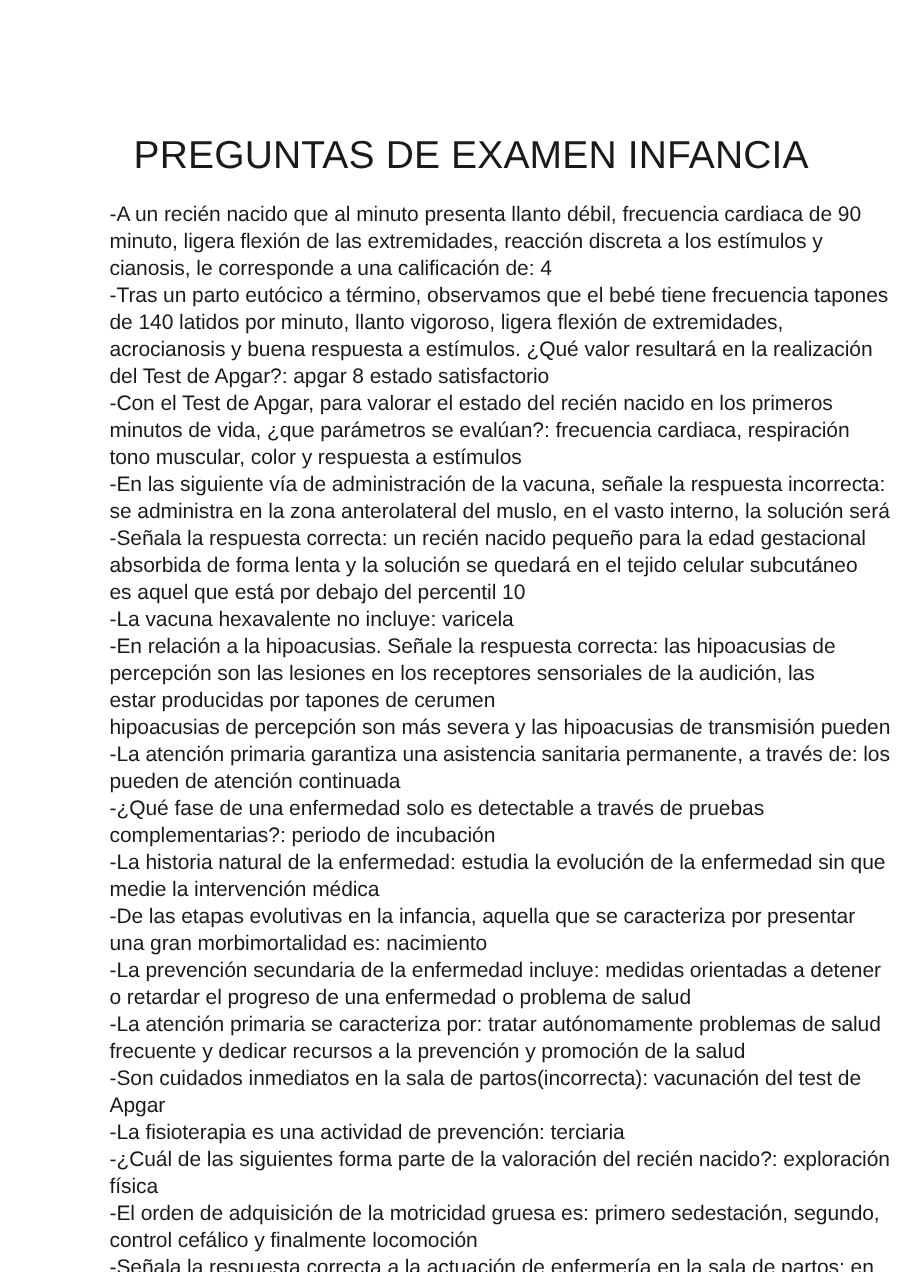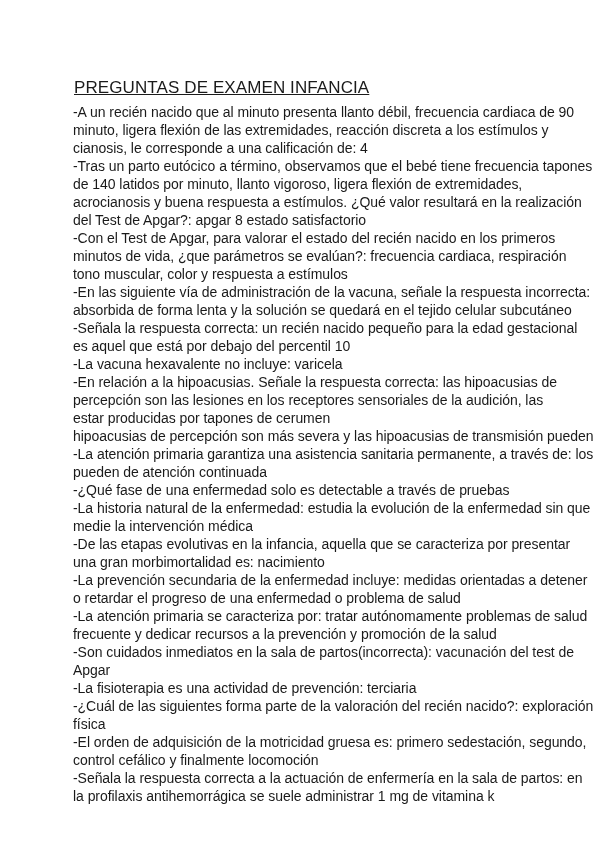--- a/index.html
+++ b/index.html
@@ -15,27 +15,26 @@
       font-family: "Liberation Sans", sans-serif;
       color: #1a1a1a;
     }
     .page {
       position: absolute;
       left: 73px;
       top: 73px;
       width: 460px;
     }
     .title {
-      font-size: 17px;
+      font-size: 26px;
       line-height: 28px;
-      margin: 1px;
+      margin: 16px;
       font-weight: normal;
       letter-spacing: 0.1px;
       white-space: nowrap;
-      text-decoration: underline;
     }
     .body {
       margin-top: 0px;
     }
     .line {
       font-size: 14px;
       line-height: 18px;
       height: 18px;
       white-space: nowrap;
       letter-spacing: -0.05px;
@@ -51,31 +50,33 @@
     <div class="line">minuto, ligera flexión de las extremidades, reacción discreta a los estímulos y</div>
     <div class="line">cianosis, le corresponde a una calificación de: 4</div>
     <div class="line">-Tras un parto eutócico a término, observamos que el bebé tiene frecuencia tapones</div>
     <div class="line">de 140 latidos por minuto, llanto vigoroso, ligera flexión de extremidades,</div>
     <div class="line">acrocianosis y buena respuesta a estímulos. ¿Qué valor resultará en la realización</div>
     <div class="line">del Test de Apgar?: apgar 8 estado satisfactorio</div>
     <div class="line">-Con el Test de Apgar, para valorar el estado del recién nacido en los primeros</div>
     <div class="line">minutos de vida, ¿que parámetros se evalúan?: frecuencia cardiaca, respiración</div>
     <div class="line">tono muscular, color y respuesta a estímulos</div>
     <div class="line">-En las siguiente vía de administración de la vacuna, señale la respuesta incorrecta:</div>
+    <div class="line">se administra en la zona anterolateral del muslo, en el vasto interno, la solución será</div>
+    <div class="line">-Señala la respuesta correcta: un recién nacido pequeño para la edad gestacional</div>
     <div class="line">absorbida de forma lenta y  la solución se quedará en el tejido celular subcutáneo</div>
-    <div class="line">-Señala la respuesta correcta: un recién nacido pequeño para la edad gestacional</div>
     <div class="line">es aquel que está por debajo del percentil 10</div>
     <div class="line">-La vacuna hexavalente no incluye: varicela</div>
     <div class="line">-En relación a la hipoacusias. Señale la respuesta correcta: las hipoacusias de</div>
     <div class="line">percepción son las lesiones en los receptores sensoriales de la audición, las</div>
     <div class="line">estar producidas por tapones de cerumen</div>
     <div class="line">hipoacusias de percepción son más severa y las hipoacusias de transmisión pueden</div>
     <div class="line">-La atención primaria garantiza una asistencia sanitaria permanente, a través de: los</div>
     <div class="line">pueden de atención continuada</div>
     <div class="line">-¿Qué fase de una enfermedad solo es detectable a través de pruebas</div>
+    <div class="line">complementarias?: periodo de incubación</div>
     <div class="line">-La historia natural de la enfermedad: estudia la evolución de la enfermedad sin que</div>
     <div class="line">medie la intervención médica</div>
     <div class="line">-De las etapas evolutivas en la infancia, aquella que se caracteriza por presentar</div>
     <div class="line">una gran morbimortalidad es: nacimiento</div>
     <div class="line">-La prevención secundaria de la enfermedad incluye: medidas orientadas a detener</div>
     <div class="line">o retardar el progreso de una enfermedad o problema de salud</div>
     <div class="line">-La atención primaria se caracteriza por: tratar autónomamente problemas de salud</div>
     <div class="line">frecuente y dedicar recursos a la prevención y promoción de la salud</div>
     <div class="line">-Son cuidados inmediatos en la sala de partos(incorrecta): vacunación del test de</div>
     <div class="line">Apgar</div>

